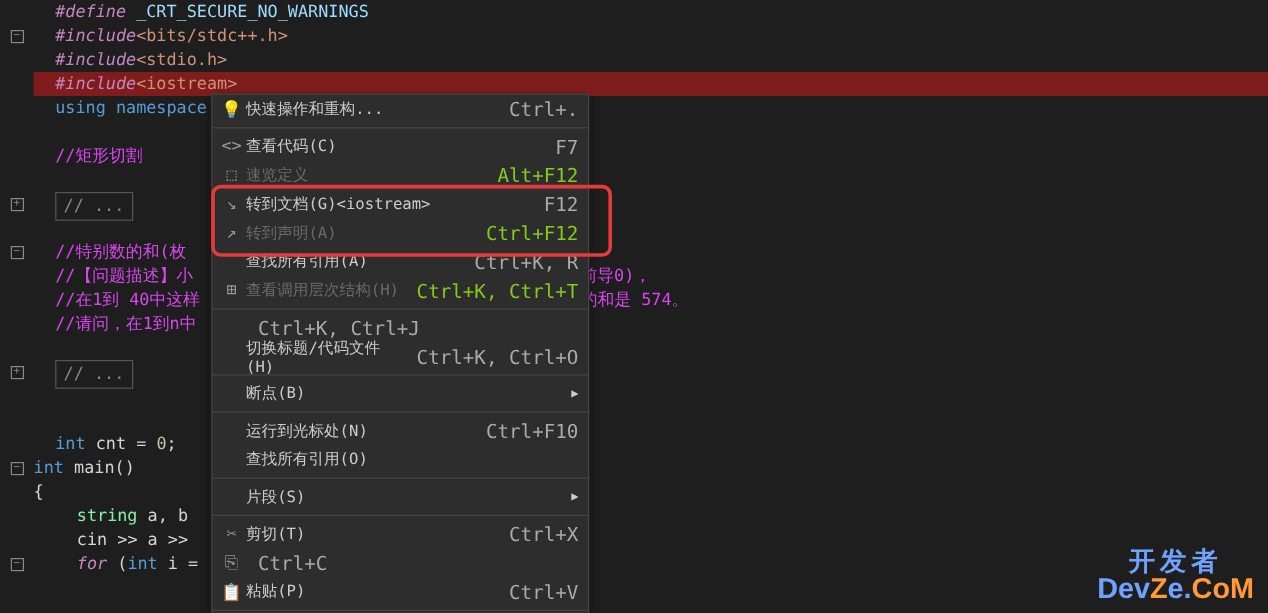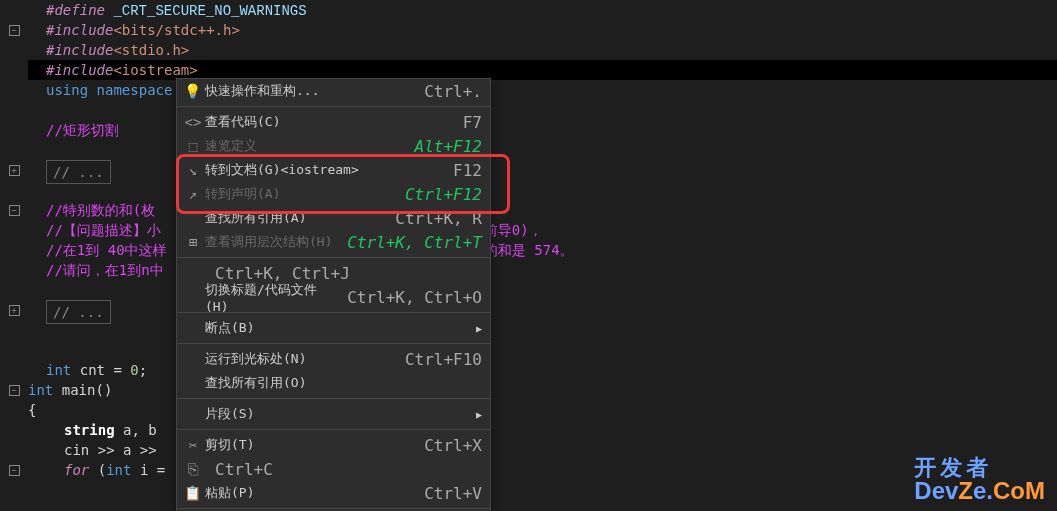--- a/index.html
+++ b/index.html
@@ -38,35 +38,35 @@
       line-height: 1;
       color: #888;
       cursor: pointer;
     }
     .code-line {
       height: 20px;
       white-space: pre;
       padding-left: 18px;
     }
     .highlighted-line {
-      background: #000000;
+      background: #7f1d1d;
     }
     .kw-purple { color: #c586c0; font-style: italic; }
     .kw-blue { color: #569cd6; }
-    .kw-teal { color: #ffffff; font-weight: bold; }
+    .kw-teal { color: #86efac; }
     .str-orange { color: #ce9178; }
     .comment { color: #d946ef; }
     .comment-box {
       color: #888;
       border: 1px solid #555;
       padding: 1px 6px;
       display: inline-block;
       margin-left: 0;
     }
-    .macro { color: #9cdcfe; font-family: Liberation Mono, monospace; }
+    .macro { color: #9cdcfe; }
     .num { color: #b5cea8; }
     .context-menu {
       position: absolute;
       top: 78px;
       left: 176px;
       width: 315px;
       background: #2d2d2d;
       border: 1px solid #454545;
       box-shadow: 0 2px 8px rgba(0,0,0,0.5);
       z-index: 10;
@@ -88,21 +88,21 @@
       justify-content: center;
       font-size: 14px;
       color: #999;
     }
     .menu-label { flex: 1; }
     .menu-shortcut {
       color: #aaa;
       font-size: 16px;
       margin-left: 10px;
     }
-    .menu-item.disabled .menu-shortcut { color: #22c55e; font-style: italic; }
+    .menu-item.disabled .menu-shortcut { color: #84cc16; }
     .menu-arrow { color: #ccc; font-size: 10px; margin-left: 6px; }
     .menu-sep {
       height: 1px;
       background: #454545;
       margin: 3px 0;
     }
     .highlight-box {
       position: absolute;
       top: 154px;
       left: 176px;
@@ -112,21 +112,21 @@
       border-radius: 8px;
       z-index: 20;
       pointer-events: none;
     }
     .watermark {
       position: absolute;
       bottom: 8px;
       right: 12px;
       font-family: Arial, sans-serif;
       font-weight: bold;
-      text-align: left;
+      text-align: center;
       line-height: 1;
       z-index: 5;
     }
     .watermark .wm1 {
       color: #6fa2ff;
       font-size: 22px;
       letter-spacing: 4px;
     }
     .watermark .wm2 {
       font-size: 24px;

